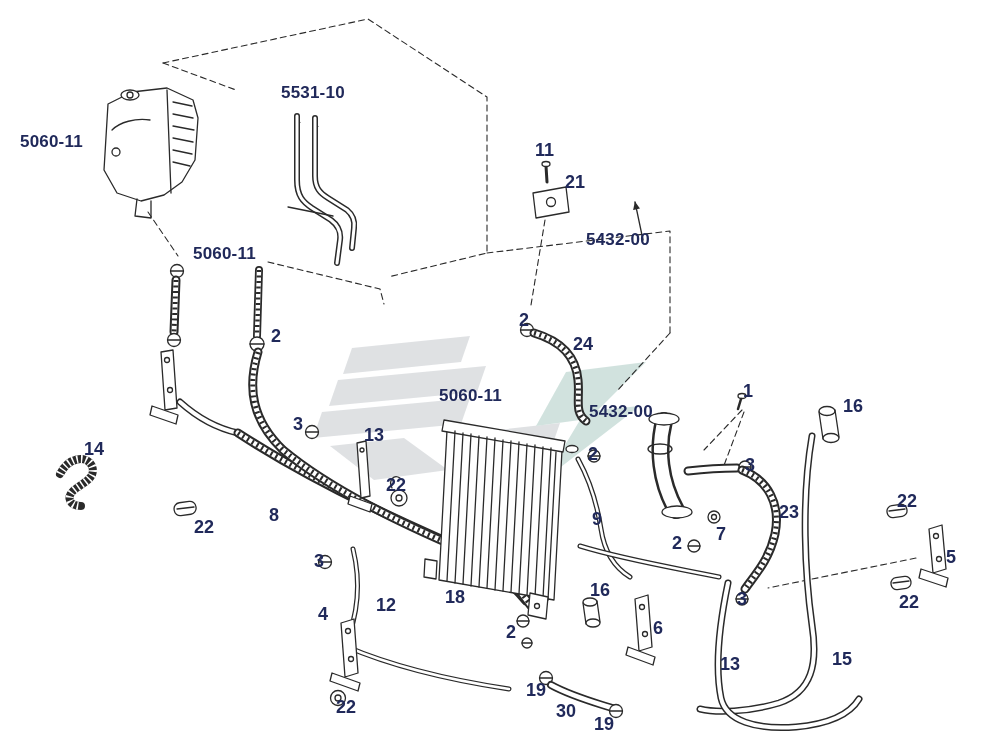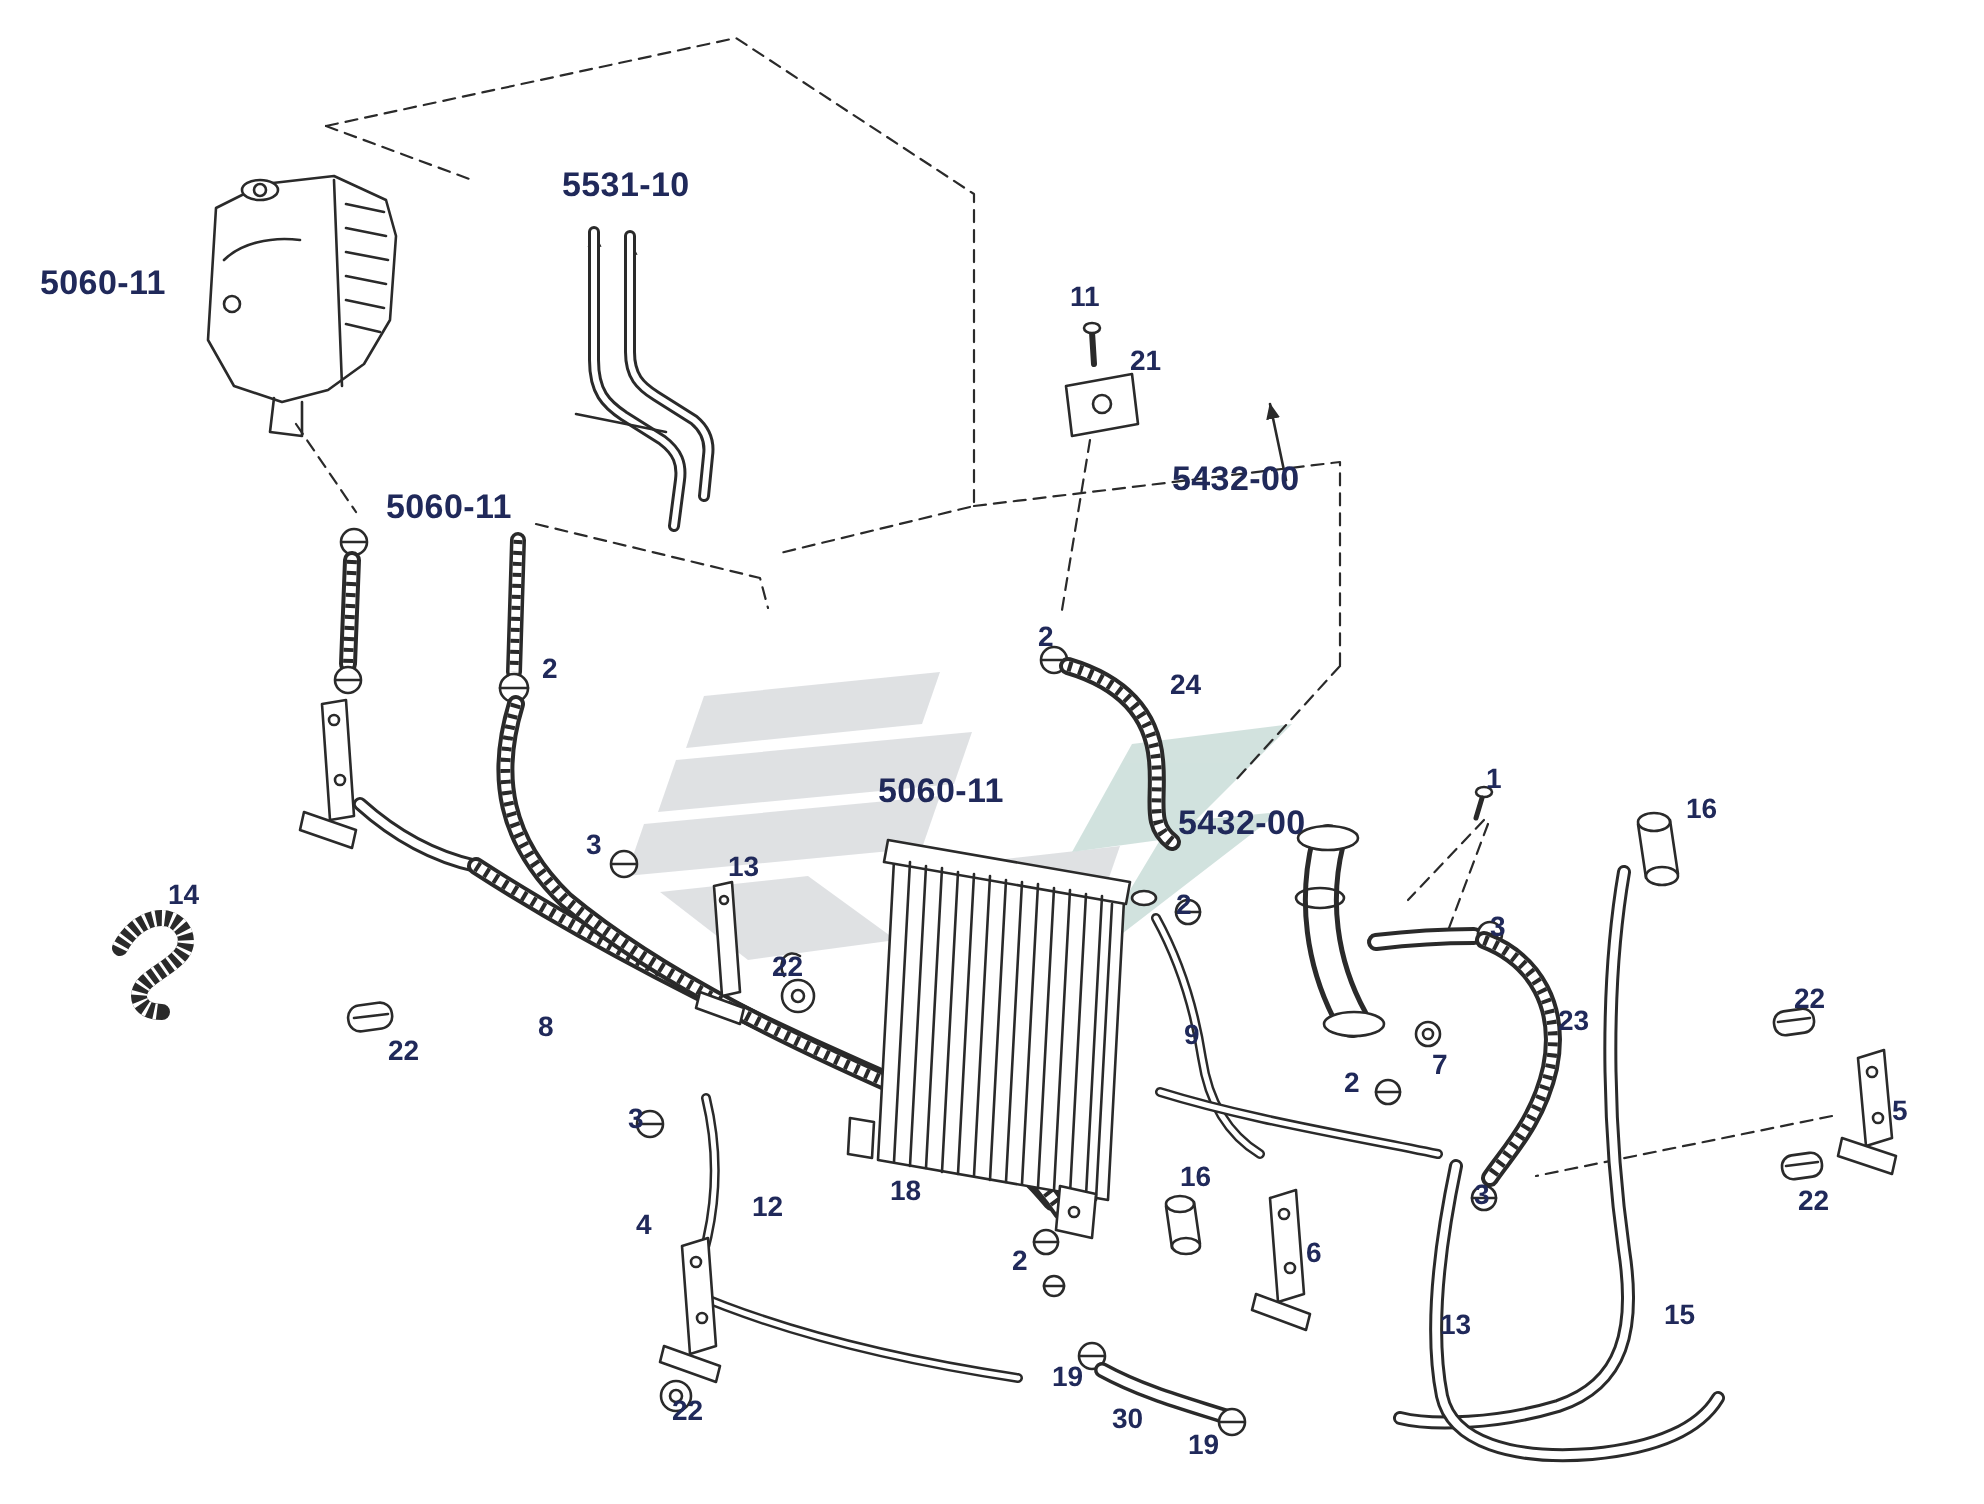--- a/index.html
+++ b/index.html
@@ -7,21 +7,21 @@
     --wm-gray:#c0c4c9; --wm-teal:#a5c6be;
   }
   html,body{margin:0;padding:0;background:#e8e8e8;}
   .stage{
     position:relative;width:992px;height:752px;background:var(--bg);
     overflow:hidden;font-family:"Liberation Sans",sans-serif;margin:0 auto;
   }
   .stage svg{position:absolute;left:0;top:0;}
   .lbl{position:absolute;font-weight:700;color:var(--label);white-space:nowrap;line-height:1;}
   .lbl-part{font-size:17px;letter-spacing:.2px;}
-  .lbl-num{font-size:14px;}
+  .lbl-num{font-size:18px;}
   .ln{stroke:var(--line);fill:none;stroke-width:1.3;stroke-linecap:round;stroke-linejoin:round;}
   .fw{fill:#ffffff;}
   .dash{stroke-dasharray:6 4;stroke-width:1.1;}
   .to{stroke:var(--line);fill:none;stroke-linecap:round;stroke-linejoin:round;}
   .ti{stroke:#ffffff;fill:none;stroke-linecap:round;stroke-linejoin:round;}
   .rib{stroke:var(--line);fill:none;stroke-linecap:butt;stroke-dasharray:2 3.5;}
   .ribw{stroke:#ffffff;fill:none;stroke-linecap:butt;stroke-dasharray:1.5 3;}
   .wm-g{fill:var(--wm-gray);}
   .wm-t{fill:var(--wm-teal);}
   .af{fill:var(--line);}
@@ -298,21 +298,21 @@
       <span class="lbl lbl-part" style="left: 20px; top: 133px;">5060-11</span>
       <span class="lbl lbl-part" style="left: 281px; top: 84px;">5531-10</span>
       <span class="lbl lbl-part" style="left: 193px; top: 245px;">5060-11</span>
       <span class="lbl lbl-part" style="left: 586px; top: 231px;">5432-00</span>
       <span class="lbl lbl-part" style="left: 439px; top: 387px;">5060-11</span>
       <span class="lbl lbl-part" style="left: 589px; top: 403px;">5432-00</span>
       <span class="lbl lbl-num" style="left: 535px; top: 141px;">11</span>
       <span class="lbl lbl-num" style="left: 565px; top: 173px;">21</span>
       <span class="lbl lbl-num" style="left: 271px; top: 327px;">2</span>
       <span class="lbl lbl-num" style="left: 519px; top: 311px;">2</span>
-      <span class="lbl lbl-num" style="left: 573px; top: 335px; margin-left: 12px;">24</span>
+      <span class="lbl lbl-num" style="left: 573px; top: 335px;">24</span>
       <span class="lbl lbl-num" style="left: 743px; top: 382px;">1</span>
       <span class="lbl lbl-num" style="left: 843px; top: 397px;">16</span>
       <span class="lbl lbl-num" style="left: 293px; top: 415px;">3</span>
       <span class="lbl lbl-num" style="left: 364px; top: 426px;">13</span>
       <span class="lbl lbl-num" style="left: 84px; top: 440px;">14</span>
       <span class="lbl lbl-num" style="left: 588px; top: 445px;">2</span>
       <span class="lbl lbl-num" style="left: 745px; top: 456px;">3</span>
       <span class="lbl lbl-num" style="left: 779px; top: 483px; margin-top: 20px;">23</span>
       <span class="lbl lbl-num" style="left: 386px; top: 476px;">22</span>
       <span class="lbl lbl-num" style="left: 897px; top: 492px;">22</span>

